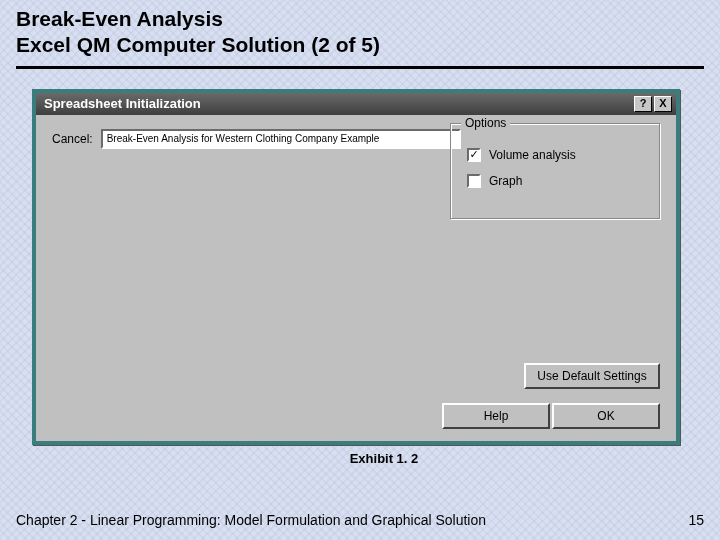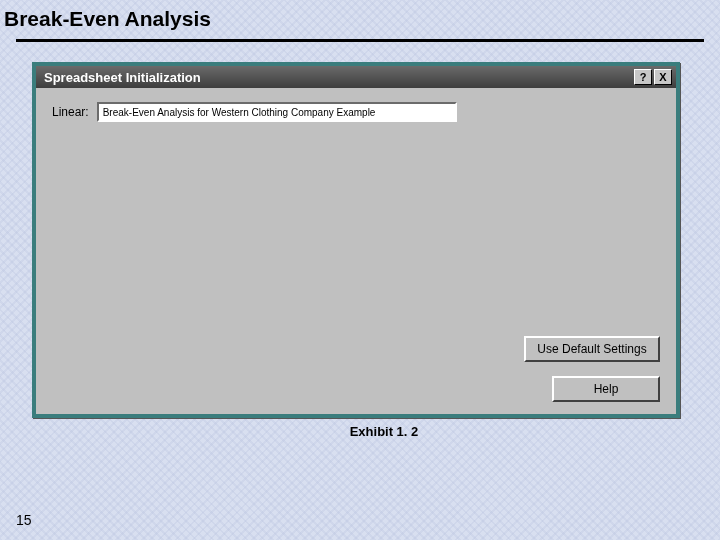--- a/index.html
+++ b/index.html
@@ -7,21 +7,21 @@
   body {
     font-family: Arial, Helvetica, sans-serif;
     background: #d8dff0;
     background-image:
       repeating-linear-gradient(45deg, rgba(180,190,220,0.25) 0 2px, transparent 2px 6px),
       repeating-linear-gradient(-45deg, rgba(180,190,220,0.25) 0 2px, transparent 2px 6px);
     position: relative;
     color: #000;
   }
   .slide-header {
-    padding: 6px 16px 4px 4px;
+    padding: 6px 16px 4px 16px;
     background: transparent;
   }
   .slide-header h1, .slide-header h2 {
     font-size: 21px;
     font-weight: bold;
     line-height: 1.25;
   }
   .hr {
     margin: 3px 16px 0 16px;
     height: 3px;
@@ -118,44 +118,60 @@
     position:absolute; left:16px; right:16px; bottom:12px;
     display:flex; align-items:center; justify-content:space-between;
     font-size:14px;
   }
 </style>
 </head>
 <body>
 
 <div class="slide-header">
   <h1>Break-Even Analysis</h1>
+  <h2>Excel QM Computer Solution (2 of 5)</h2>
 </div>
 <div class="hr"></div>
 
 <div class="dialog-wrap">
   <div class="titlebar">
     <span>Spreadsheet Initialization</span>
     <span class="spacer"></span>
     <span class="tb-btn">?</span>
     <span class="tb-btn">X</span>
   </div>
   <div class="client">
 
     <div class="row-title">
-      <label>Linear:</label>
+      <label>Cancel:</label>
       <input class="sunken-input" value="Break-Even Analysis for Western Clothing Company Example" style="">
     </div>
 
+    <div class="groupbox">
+      <span class="gb-title">Options</span>
+
+      <div class="cb-row">
+        <span class="cb">✓</span>
+        <span>Volume analysis</span>
+      </div>
+
+      <div class="cb-row">
+        <span class="cb"></span>
+        <span>Graph</span>
+      </div>
+    </div>
 
     <div class="btn btn-defaults">Use Default Settings</div>
 
     <div class="btn-row">
       <div class="btn">Help</div>
+      <div class="btn">OK</div>
     </div>
 
   </div>
 </div>
 
 <div class="exhibit">Exhibit 1. 2</div>
 
 <div class="footer">
+  <span>Chapter 2 - Linear Programming:  Model Formulation and Graphical Solution</span>
   <span>15</span>
 </div>
 
 </body></html>

